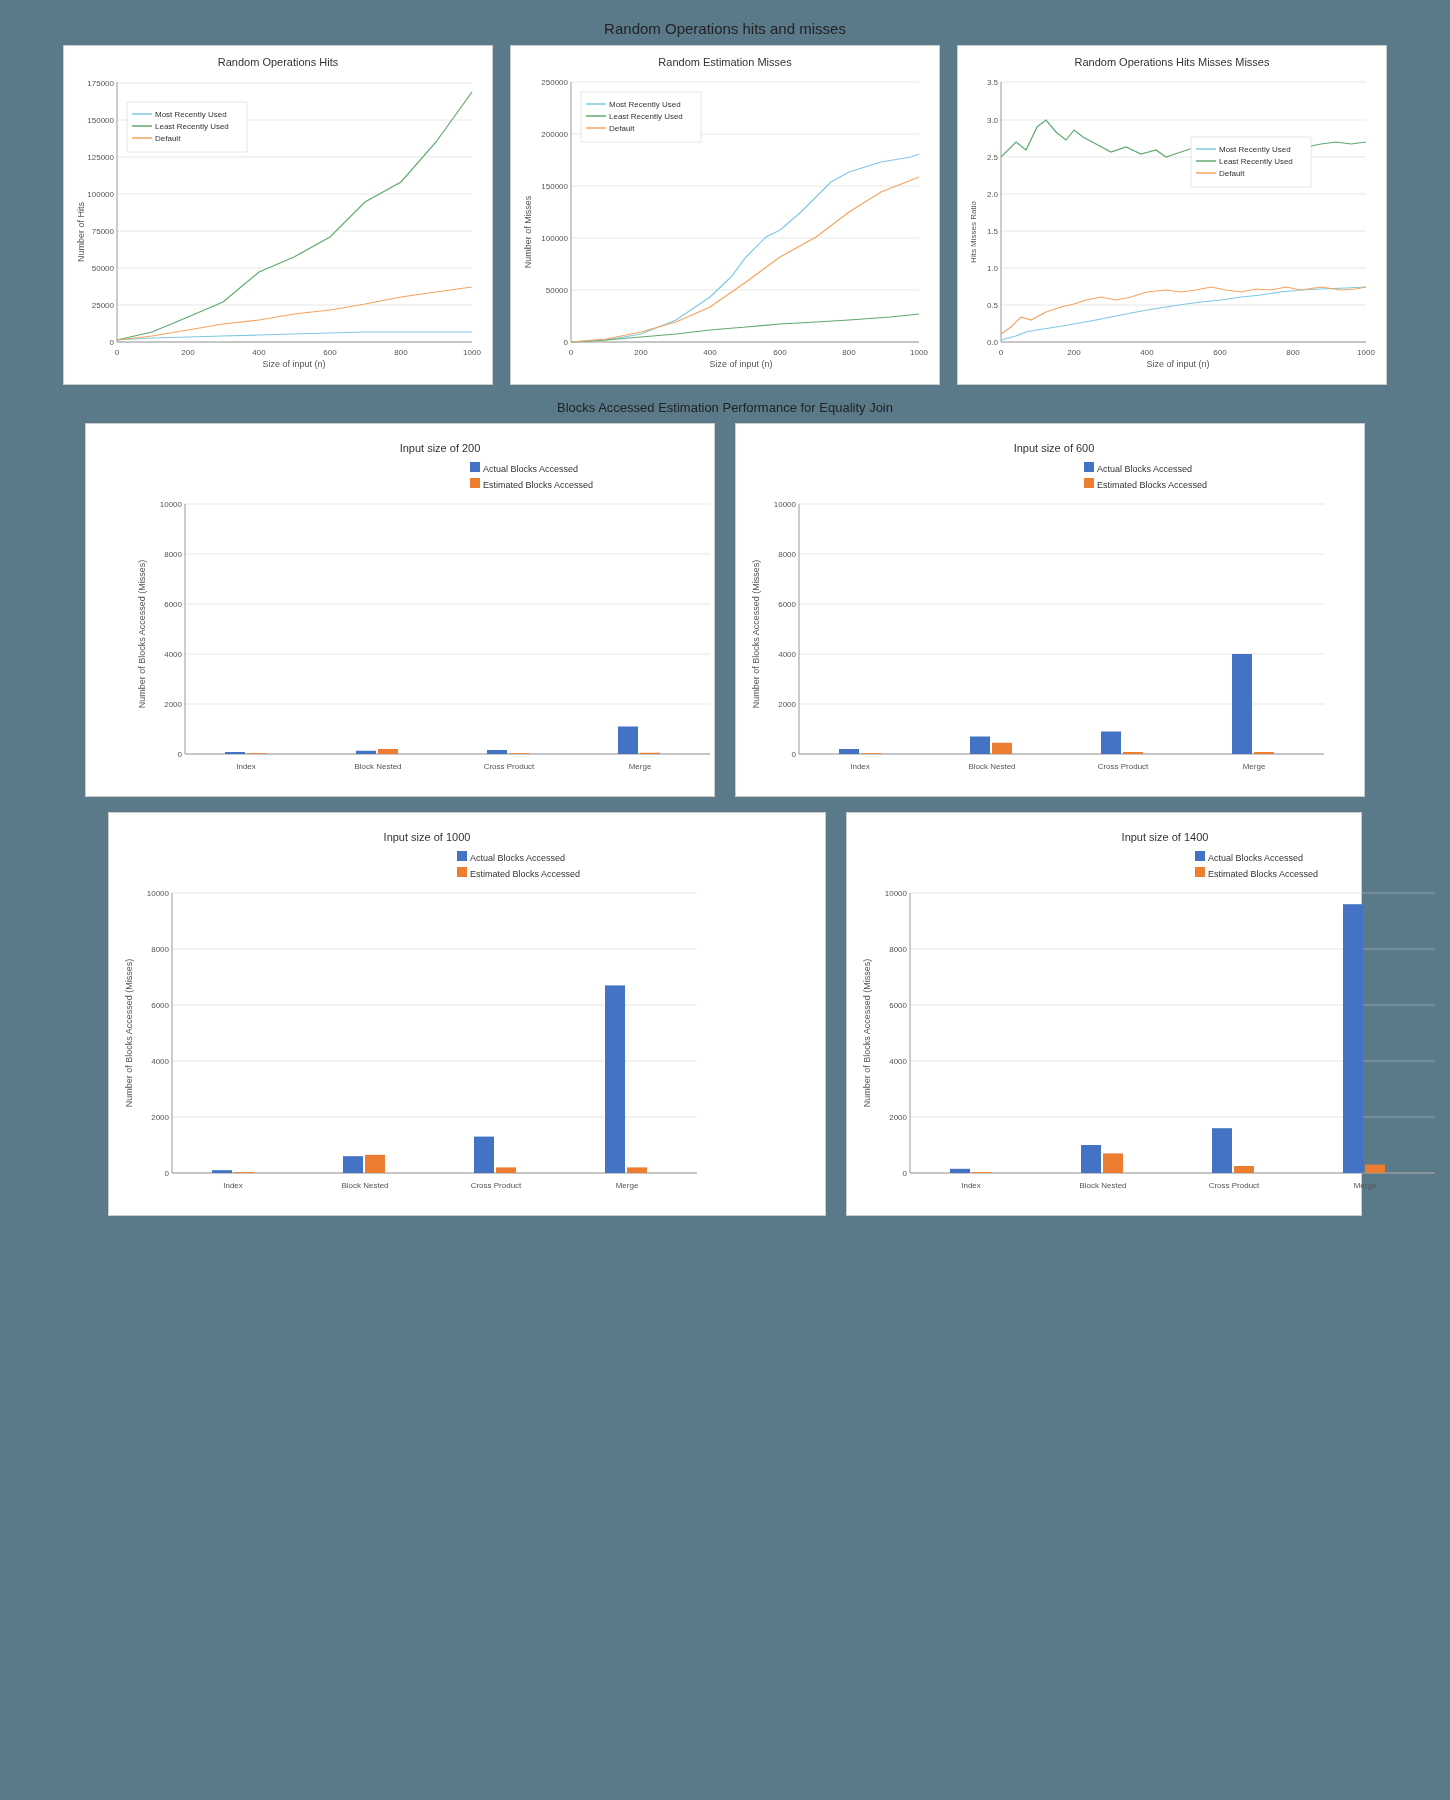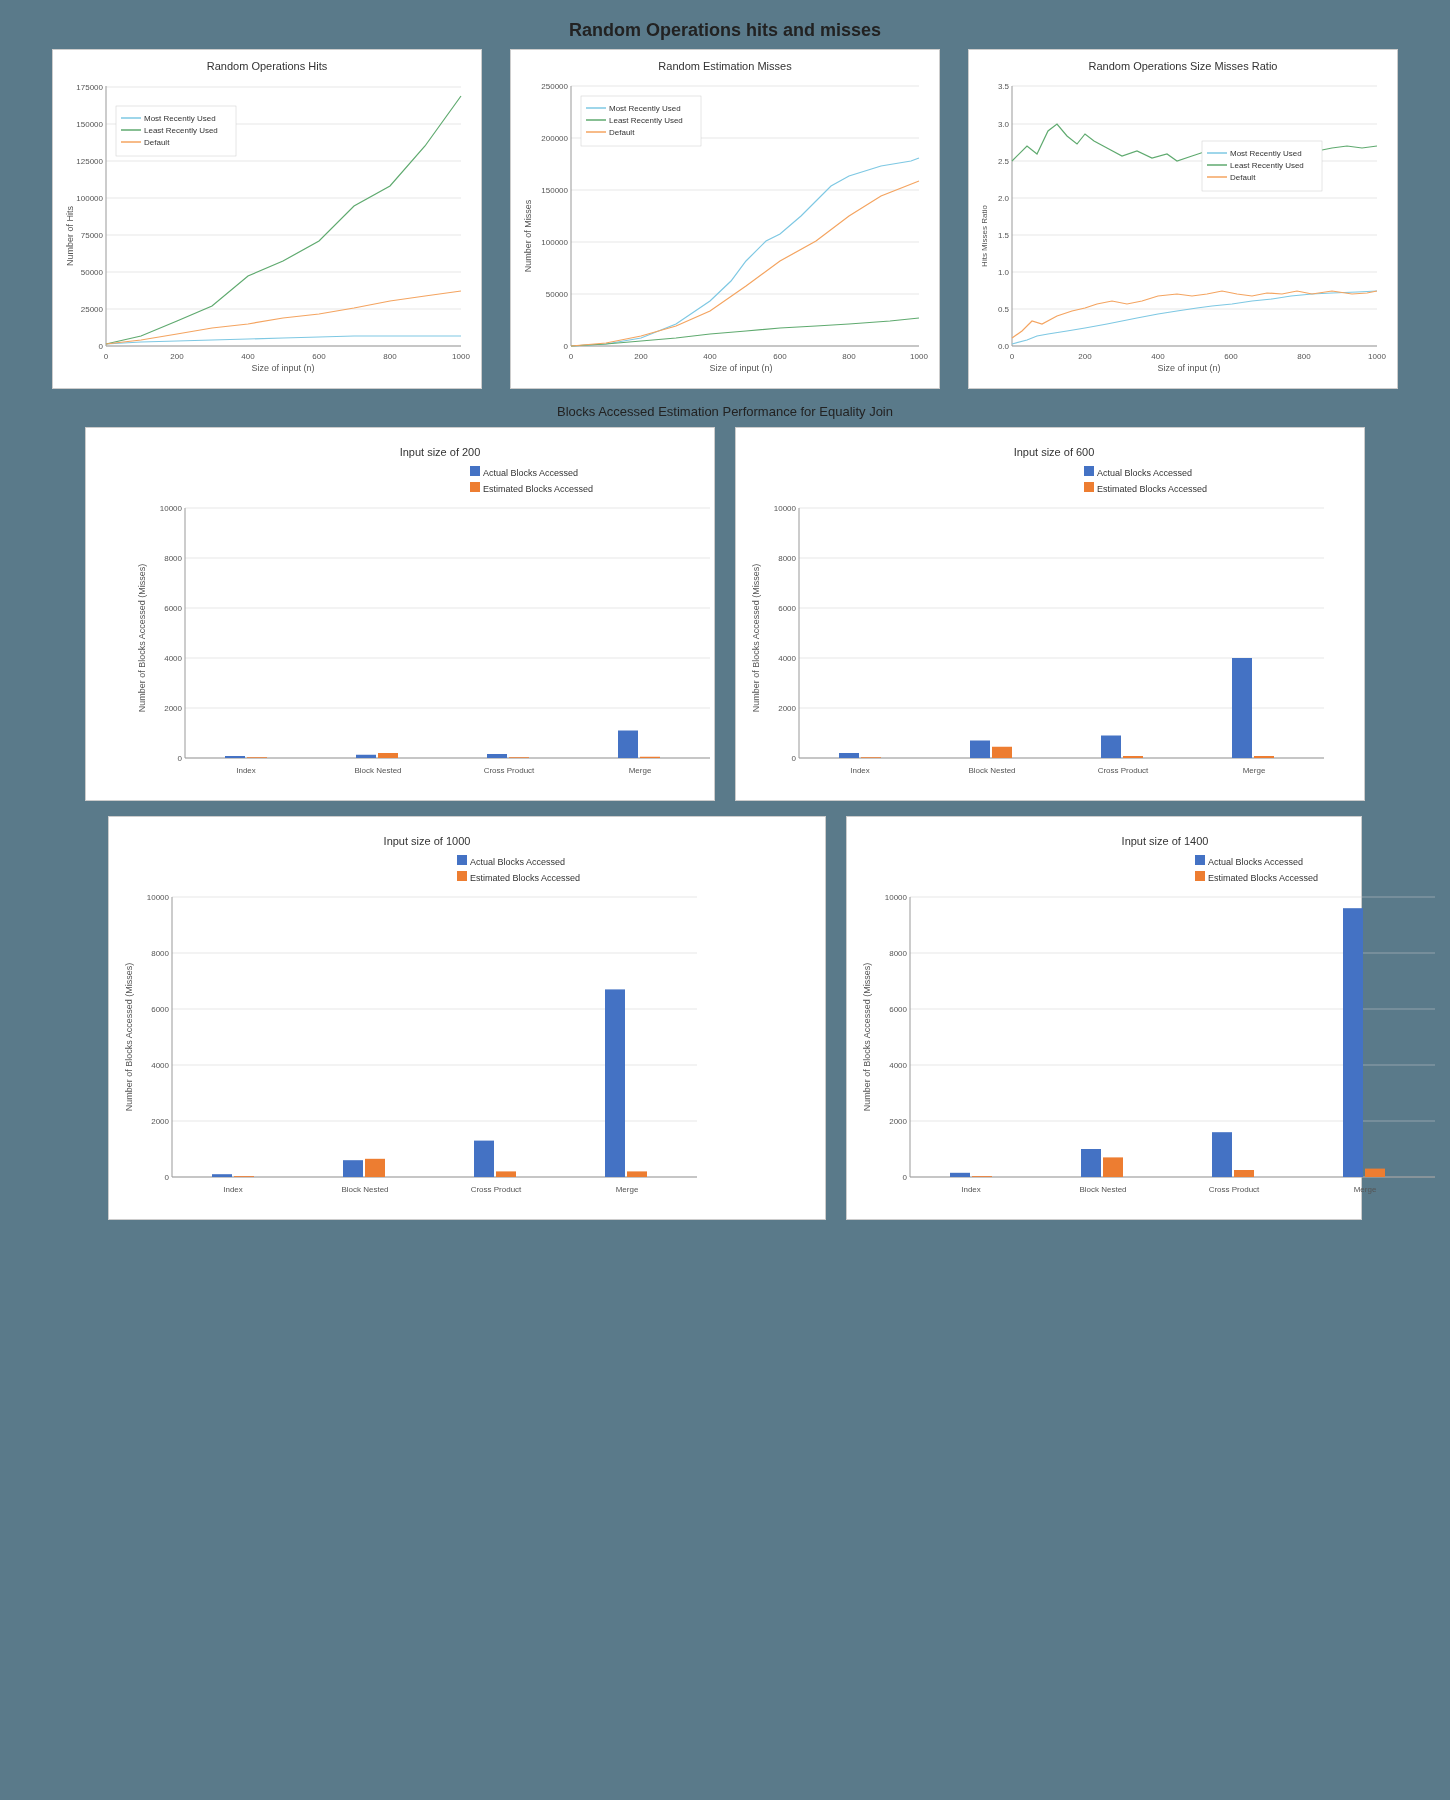--- a/index.html
+++ b/index.html
@@ -13,21 +13,21 @@
     .page-title {
       text-align: center;
       font-size: 16px;
       color: #222;
       margin-bottom: 10px;
       font-weight: normal;
       background: transparent;
     }
     .charts-row {
       display: flex;
-      gap: 28px;
+      gap: 17px;
       margin-bottom: 15px;
       justify-content: center;
     }
     .chart-container {
       background: white;
       border: 1px solid #ccc;
       padding: 10px 8px 8px 8px;
       position: relative;
     }
     .chart-title {
@@ -57,21 +57,21 @@
     }
     .bar-chart-container {
       background: white;
       border: 1px solid #ccc;
       padding: 10px 8px 8px 8px;
     }
   </style>
 </head>
 <body>
 
-<div class="page-title" style="font-size:18px; font-weight:bold; margin-bottom:8px;">Random Operations hits and misses</div>
+<div class="page-title" style="font-size:15px; font-weight:normal; margin-bottom:8px;">Random Operations hits and misses</div>
 
 <div class="charts-row">
 
   <div class="chart-container" style="width:430px;">
     <div class="chart-title">Random Operations Hits</div>
     <div class="chart-area">
       <svg width="420" height="300">
 
         <text transform="rotate(-90,12,160)" x="12" y="160" text-anchor="middle" font-size="9" fill="#555">Number of Hits</text>
 
@@ -165,21 +165,21 @@
           <text x="38" y="37" font-size="8" fill="#333">Least Recently Used</text>
           <line x1="15" y1="46" x2="35" y2="46" stroke="#f4a460" stroke-width="1.5"></line>
           <text x="38" y="49" font-size="8" fill="#333">Default</text>
         </g>
         <text x="222" y="295" text-anchor="middle" font-size="9" fill="#555">Size of input (n)</text>
       </svg>
     </div>
   </div>
 
   <div class="chart-container" style="width:430px;">
-    <div class="chart-title">Random Operations Size Misses Ratio</div>
+    <div class="chart-title">Random Operations Hits Misses Misses</div>
     <div class="chart-area">
       <svg width="420" height="300">
         <text transform="rotate(-90,10,160)" x="10" y="160" text-anchor="middle" font-size="8" fill="#555">Hits Misses Ratio</text>
         <g transform="translate(35,10)">
 
           <line x1="0" y1="260" x2="365" y2="260" stroke="#ccc" stroke-width="0.5"></line>
           <text x="-3" y="263" text-anchor="end" font-size="8" fill="#555">0.0</text>
           <line x1="0" y1="223" x2="365" y2="223" stroke="#ccc" stroke-width="0.5"></line>
           <text x="-3" y="226" text-anchor="end" font-size="8" fill="#555">0.5</text>
           <line x1="0" y1="186" x2="365" y2="186" stroke="#ccc" stroke-width="0.5"></line>

